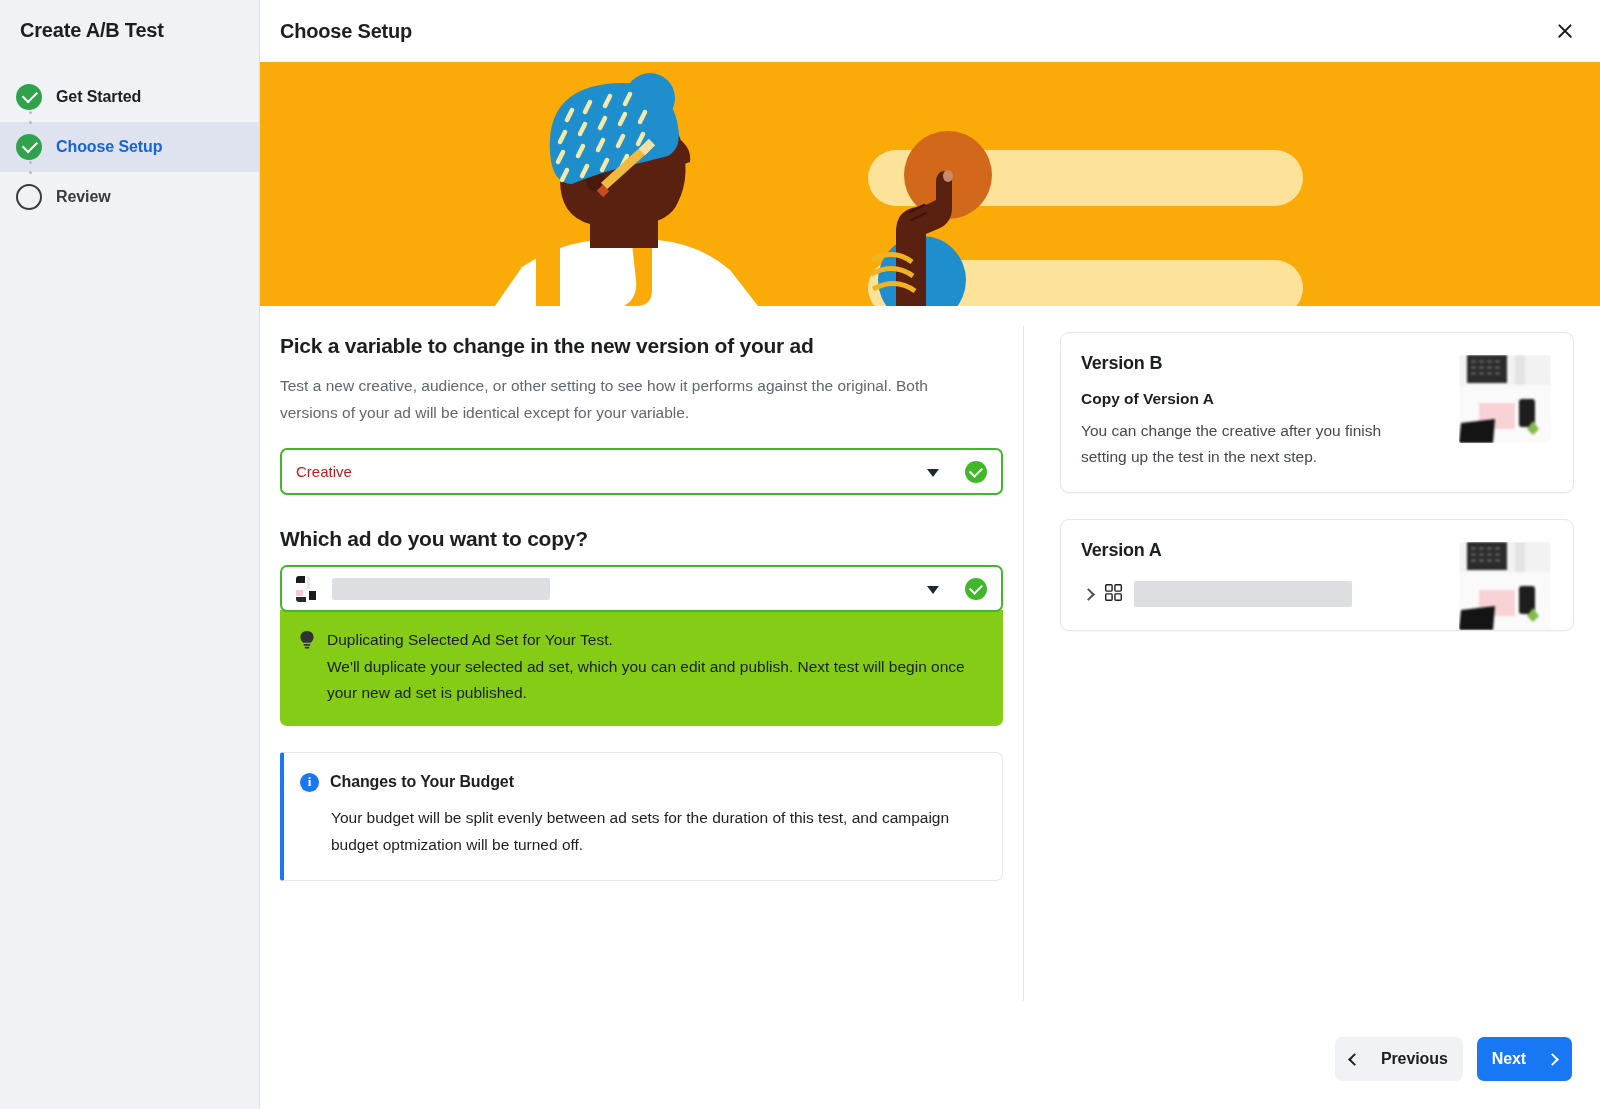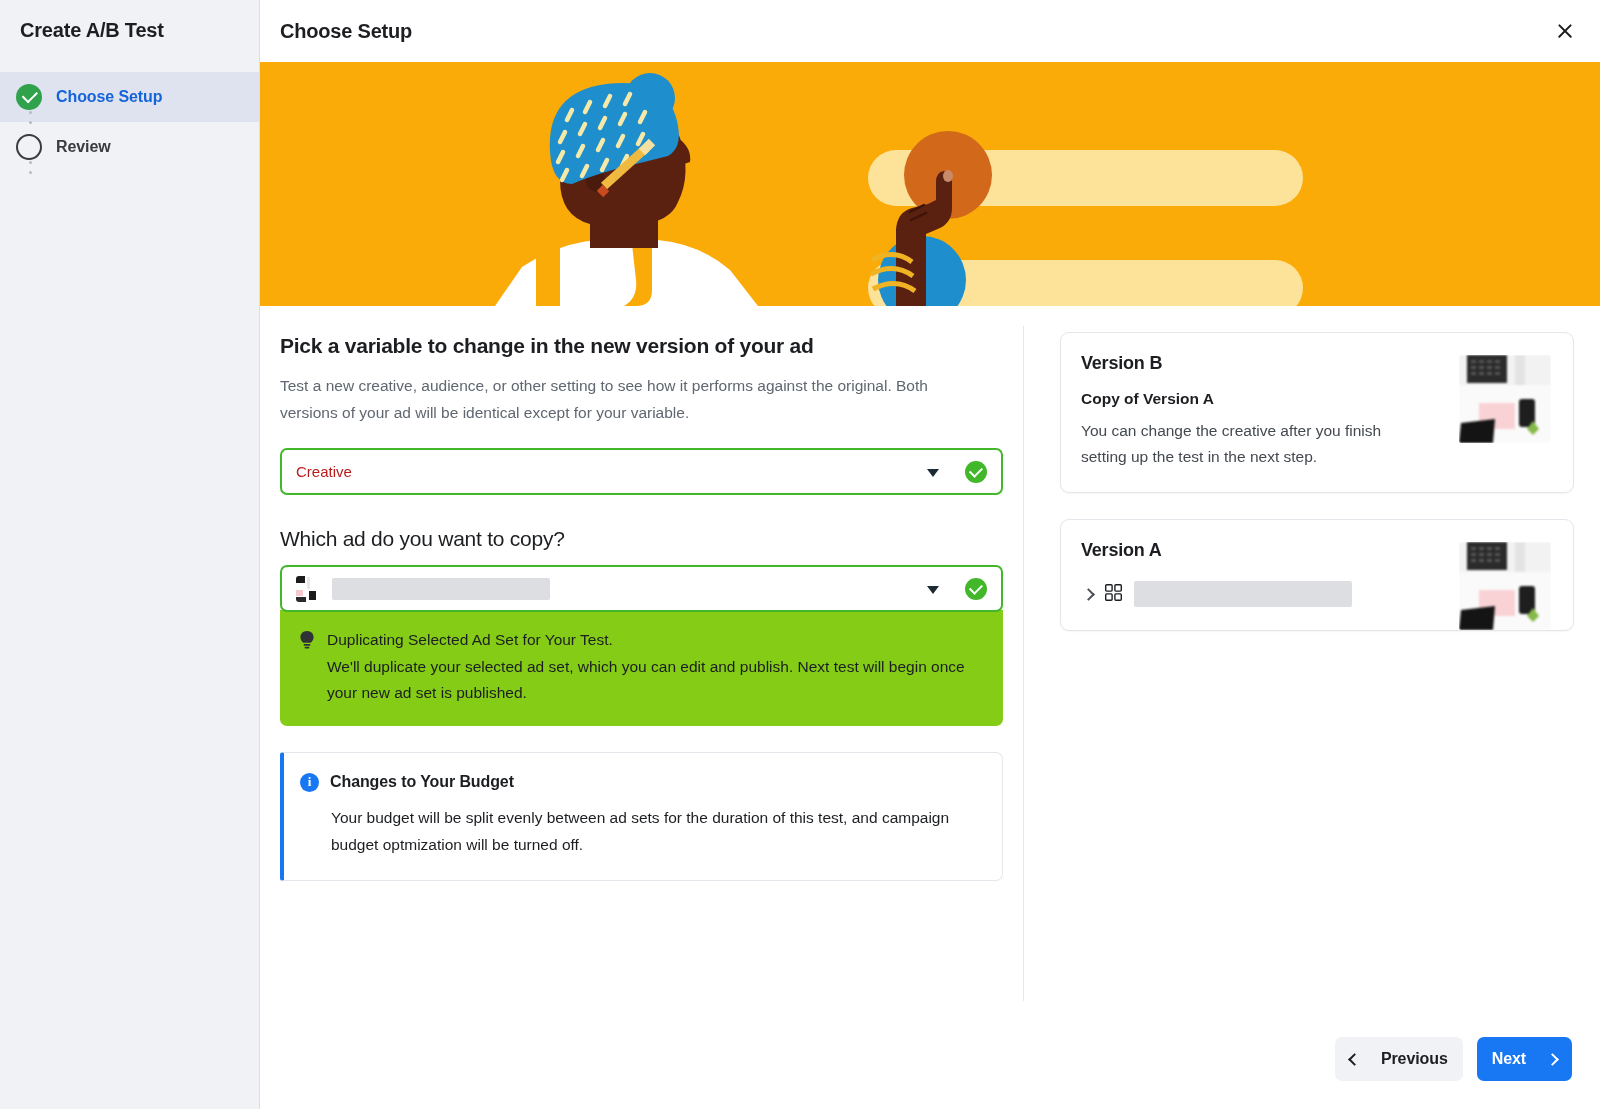--- a/index.html
+++ b/index.html
@@ -118,21 +118,21 @@
     position: absolute; right: 14px; top: 50%; margin-top: -11px;
     width: 22px; height: 22px; border-radius: 50%; background: #42b72a;
     display: flex; align-items: center; justify-content: center;
   }
   .ok-badge::after {
     content: ""; display: block; width: 5.5px; height: 10px;
     border: solid #ffffff; border-width: 0 2.2px 2.2px 0;
     transform: rotate(45deg) translate(-1px, -1px);
   }
   .h3 {
-    font-size: 21px; font-weight: 400; color: #1c1e21;
+    font-size: 21px; font-weight: 700; color: #1c1e21;
     letter-spacing: -0.25px; margin: 32px 0 14px 0;
   }
   .ad-thumb {
     width: 26px; height: 26px; border-radius: 3px; flex: 0 0 26px;
     overflow: hidden; margin-right: 10px; background: #e9ebee;
   }
   .redact { background: #dcdee1; border-radius: 2px; height: 22px; }
 
   .tip-box {
     background: #84cc16; border-radius: 0 0 7px 7px;
@@ -213,20 +213,24 @@
 
       <div class="connector" style="top: 39px; height: 22px;">
         <i></i>
           <i></i>
       </div>
       <div class="connector" style="top: 89px; height: 22px;">
         <i></i>
           <i></i>
       </div>
 
+      <div class="step">
+        <span class="step-marker done"></span>
+        <span class="step-label">Get Started</span>
+      </div>
 
       <div class="step active">
         <span class="step-marker done"></span>
         <span class="step-label">Choose Setup</span>
       </div>
 
       <div class="step todo-step">
         <span class="step-marker todo"></span>
         <span class="step-label">Review</span>
       </div>

